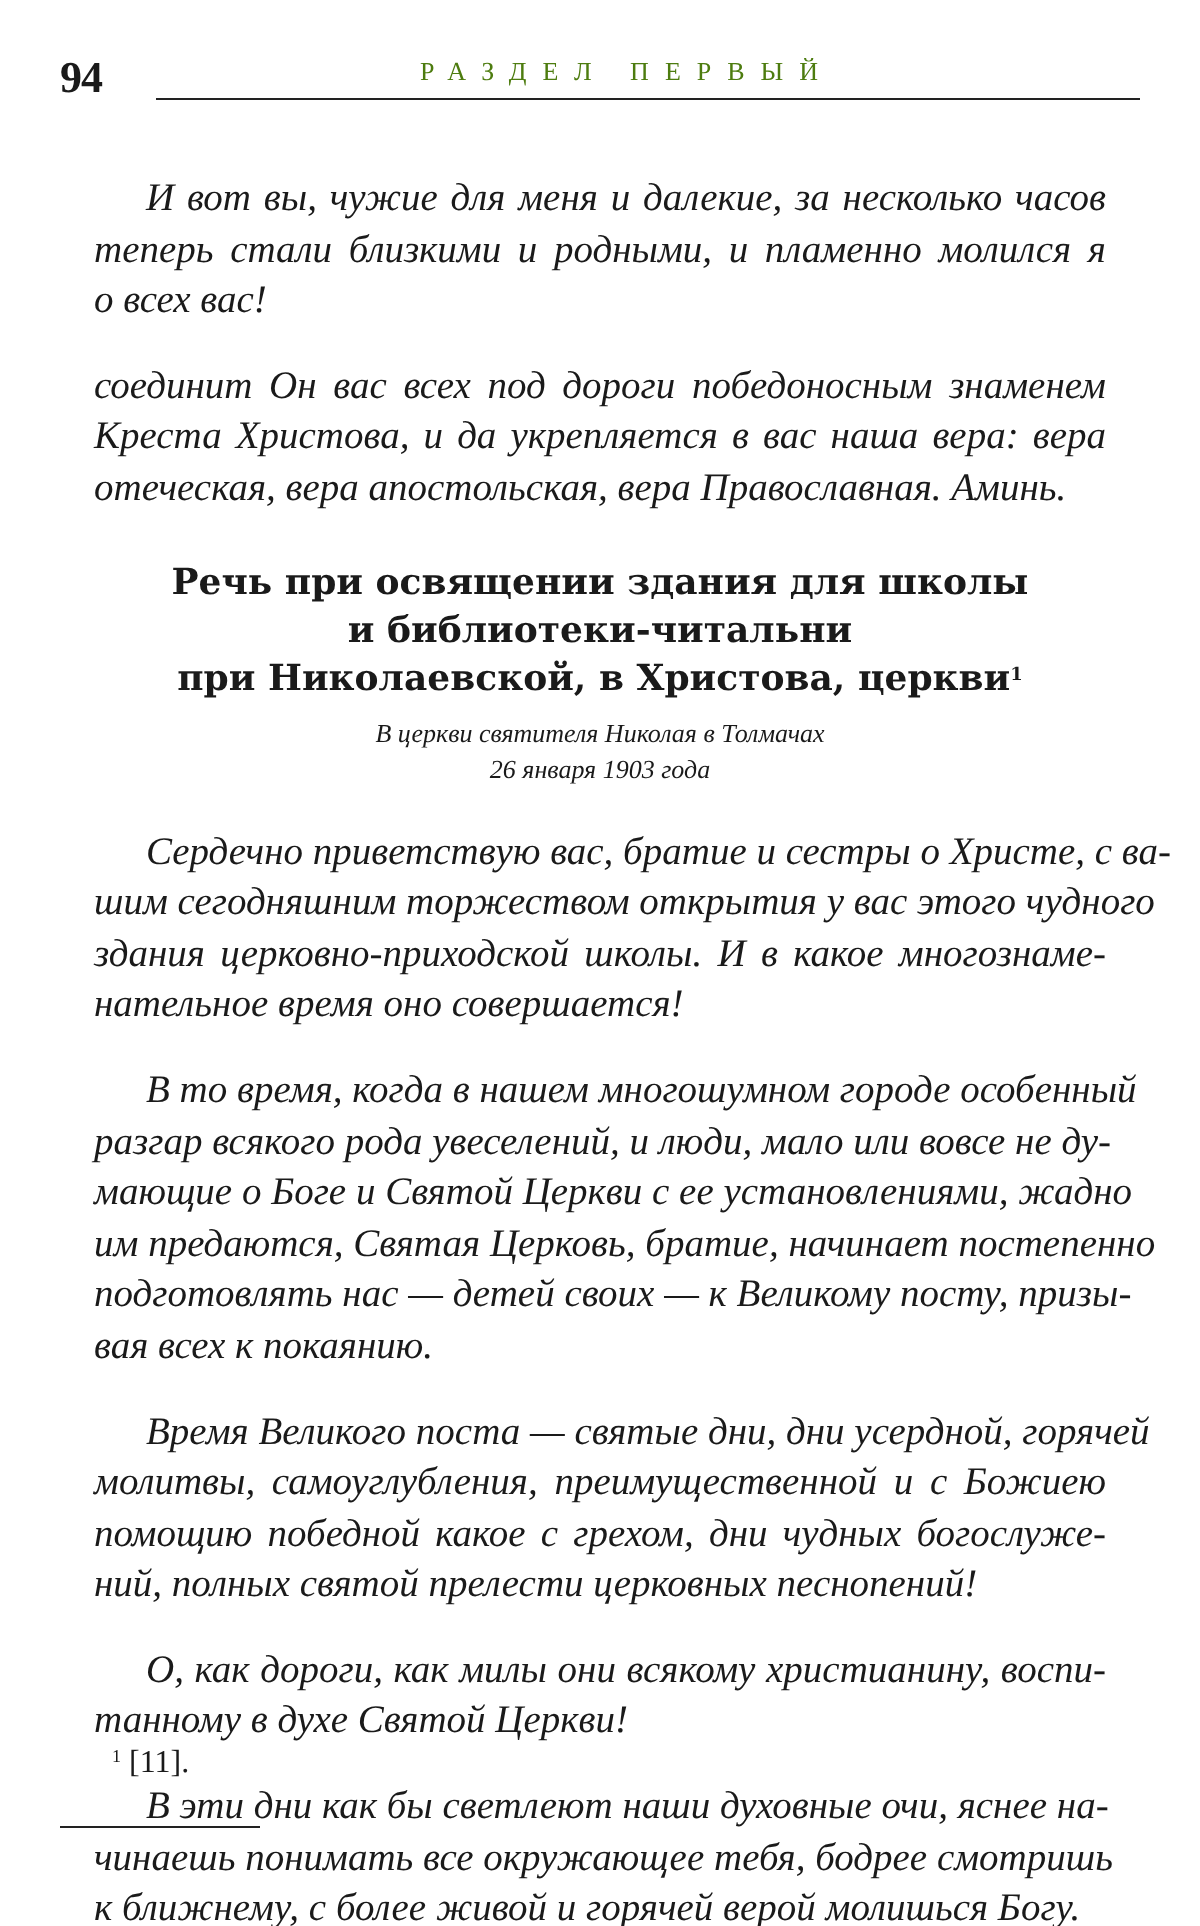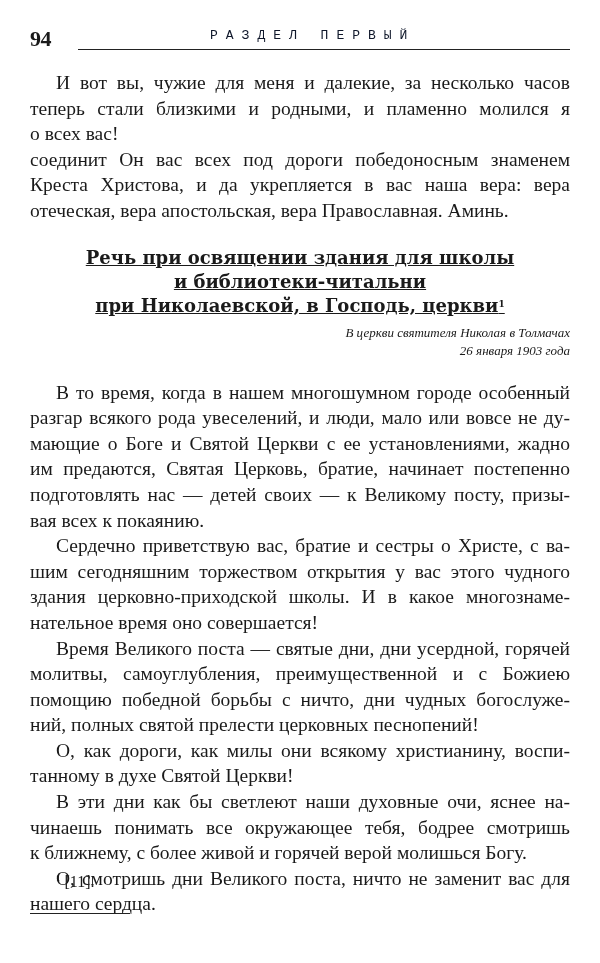--- a/index.html
+++ b/index.html
@@ -1,31 +1,31 @@
 <!DOCTYPE html>
 <html><head>
   <meta charset="utf-8">
   <style>
     html, body { margin: 0; padding: 0; background: #ffffff; }
     body { width: 600px; height: 963px; position: relative; overflow: hidden; color: #1a1a1a; }
     .page { position: absolute; left: 0; top: 0; width: 600px; height: 773px; }
     .header { position: absolute; left: 30px; top: 22px; width: 540px; height: 30px; }
     .page-number { position: absolute; left: 0; top: 4px; font-family: "Liberation Serif", serif; font-size: 22px; font-weight: bold; letter-spacing: -0.5px; }
-    .running-title { position: absolute; left: 180px; top: 6px; font-family: Liberation Mono, monospace; font-size: 13px; letter-spacing: 8px; color: #0f172a; }
+    .running-title { position: absolute; left: 180px; top: 6px; font-family: Liberation Serif, serif; font-size: 13px; letter-spacing: 8px; color: #4d7c0f; }
     .header-rule { position: absolute; left: 48px; right: 0; top: 27px; border-top: 1.5px solid #222; }
     .body { position: absolute; left: 30px; top: 70px; width: 540px; font-family: "Liberation Serif", serif; font-size: 19.5px; line-height: 25.6px; }
-    .para { margin: 0; text-align: justify; }
+    .para { margin: 17px; text-align: justify; font-style: italic; }
     .line { display: block; white-space: nowrap; text-align-last: justify; text-align: justify; }
     .line.last { text-align-last: left; }
     .indent { padding-left: 26px; }
-    .title-block { text-align: center; margin-top: 22px; font-family: "DejaVu Serif", serif; font-weight: bold; font-size: 18px; line-height: 24px; text-decoration: underline; }
+    .title-block { text-align: center; margin-top: 22px; font-family: "DejaVu Serif", serif; font-weight: bold; font-size: 18px; line-height: 24px; }
     .title-block .t { display: block; }
     sup.fn { font-size: 9px; vertical-align: top; position: relative; top: -2px; }
     .subtitle { text-align: center; font-family: "Liberation Serif", serif; font-style: italic; font-size: 13px; line-height: 18px; margin-top: 6px; margin-bottom: 20px; }
-    .subtitle span { display: block; text-align: right; }
+    .subtitle span { display: block; }
     .footnote-rule { position: absolute; left: 30px; top: 913px; width: 100px; border-top: 1px solid #222; }
     .footnote { position: absolute; left: 56px; top: 873px; font-family: "Liberation Serif", serif; font-size: 16px; }
     .footnote sup { font-size: 9px; vertical-align: top; }
   </style>
 </head>
 <body>
 
 <div class="page">
 
   <div class="header">
@@ -43,46 +43,46 @@
     </p>
     <p class="para">
       <span class="line">соединит Он вас всех под дороги победоносным знаменем</span>
       <span class="line">Креста Христова, и да укрепляется в вас наша вера: вера</span>
       <span class="line last">отеческая, вера апостольская, вера Православная. Аминь.</span>
     </p>
 
     <div class="title-block">
       <span class="t">Речь при освящении здания для школы</span>
       <span class="t">и библиотеки-читальни</span>
-      <span class="t"><span>при Николаевской, в Господь, церкви</span><sup class="fn">1</sup></span>
+      <span class="t"><span>при Николаевской, в Христова, церкви</span><sup class="fn">1</sup></span>
     </div>
 
     <div class="subtitle">
       <span>В церкви святителя Николая в Толмачах</span>
       <span>26 января 1903 года</span>
     </div>
 
+    <p class="para">
+      <span class="line indent">Сердечно приветствую вас, братие и сестры о Христе, с ва-</span>
+      <span class="line">шим сегодняшним торжеством открытия у вас этого чудного</span>
+      <span class="line">здания церковно-приходской школы. И в какое многознаме-</span>
+      <span class="line last">нательное время оно совершается!</span>
+    </p>
     <p class="para">
       <span class="line indent">В то время, когда в нашем многошумном городе особенный</span>
       <span class="line">разгар всякого рода увеселений, и люди, мало или вовсе не ду-</span>
       <span class="line">мающие о Боге и Святой Церкви с ее установлениями, жадно</span>
       <span class="line">им предаются, Святая Церковь, братие, начинает постепенно</span>
       <span class="line">подготовлять нас — детей своих — к Великому посту, призы-</span>
       <span class="line last">вая всех к покаянию.</span>
     </p>
     <p class="para">
-      <span class="line indent">Сердечно приветствую вас, братие и сестры о Христе, с ва-</span>
-      <span class="line">шим сегодняшним торжеством открытия у вас этого чудного</span>
-      <span class="line">здания церковно-приходской школы. И в какое многознаме-</span>
-      <span class="line last">нательное время оно совершается!</span>
-    </p>
-    <p class="para">
       <span class="line indent">Время Великого поста — святые дни, дни усердной, горячей</span>
       <span class="line">молитвы, самоуглубления, преимущественной и с Божиею</span>
-      <span class="line">помощию победной борьбы с ничто, дни чудных богослуже-</span>
+      <span class="line">помощию победной какое с грехом, дни чудных богослуже-</span>
       <span class="line last">ний, полных святой прелести церковных песнопений!</span>
     </p>
     <p class="para">
       <span class="line indent">О, как дороги, как милы они всякому христианину, воспи-</span>
       <span class="line last">танному в духе Святой Церкви!</span>
     </p>
     <p class="para">
       <span class="line indent">В эти дни как бы светлеют наши духовные очи, яснее на-</span>
       <span class="line">чинаешь понимать все окружающее тебя, бодрее смотришь</span>
       <span class="line last">к ближнему, с более живой и горячей верой молишься Богу.</span>

